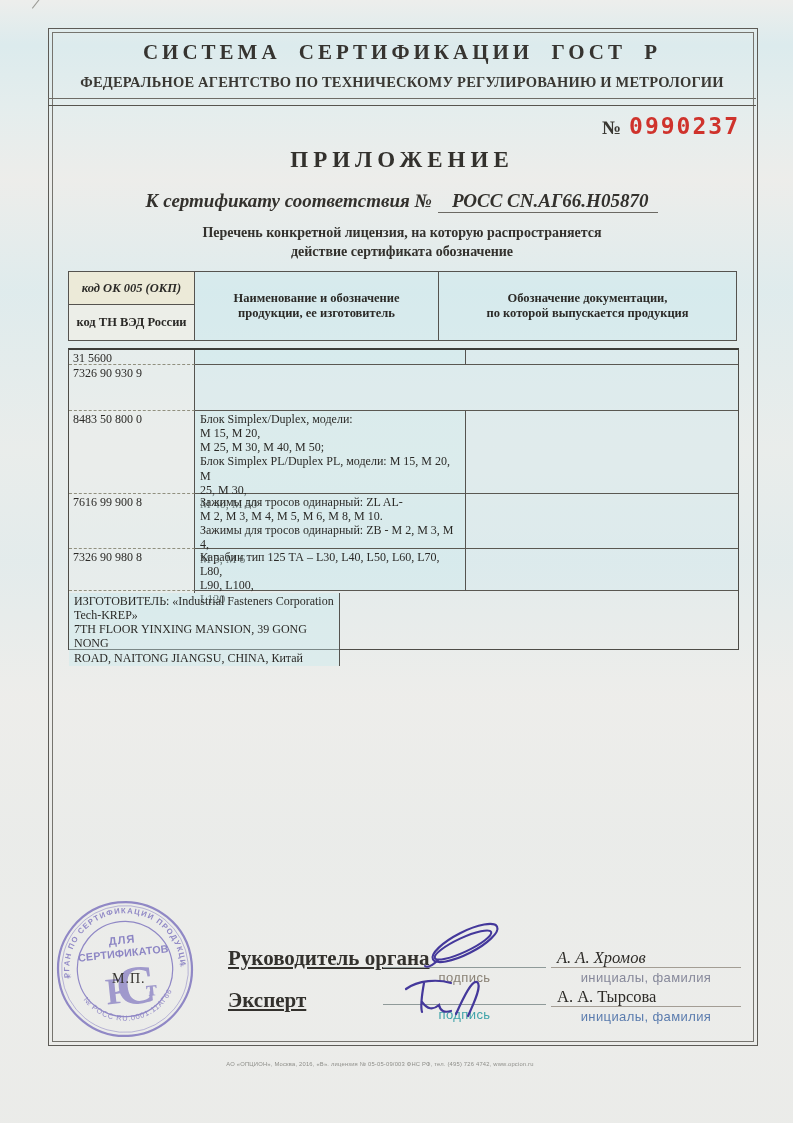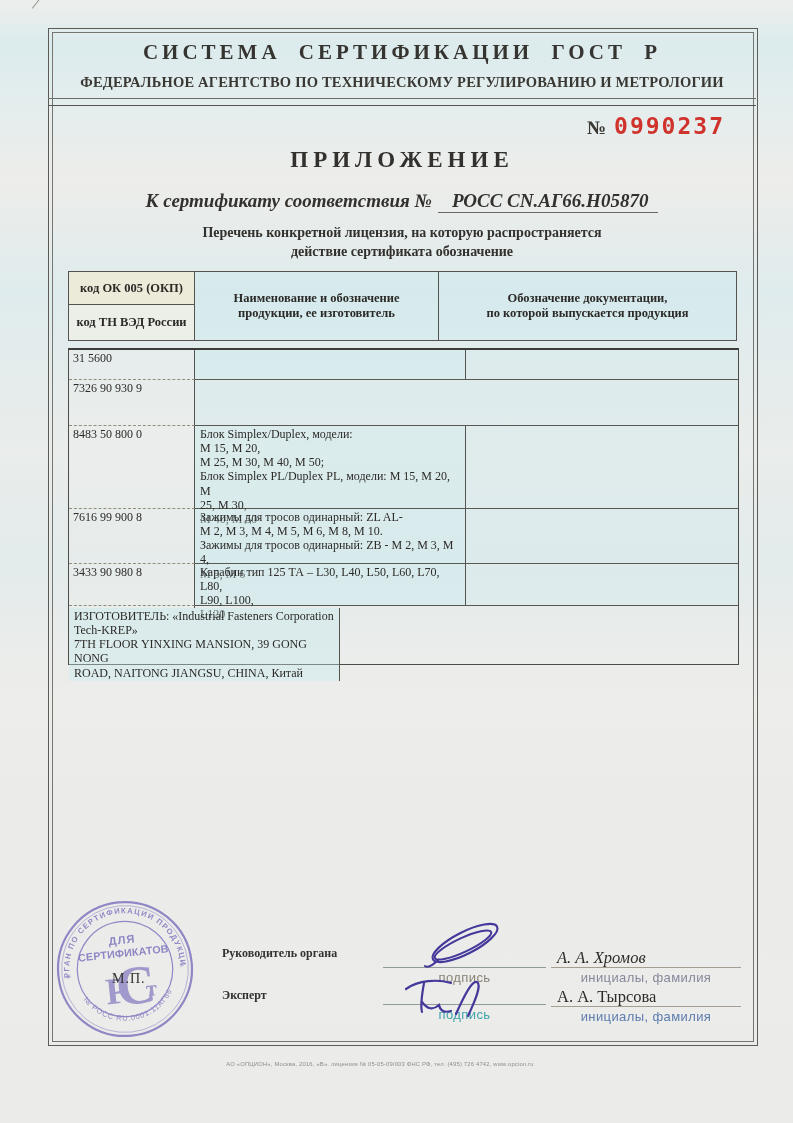--- a/index.html
+++ b/index.html
@@ -28,21 +28,21 @@
   .header-rule{position:absolute;left:48px;top:98px;width:708px;height:6px;
          border-top:1px solid #6e6c66;border-bottom:1.6px solid #57554f;}
   .scratch{position:absolute;left:34px;top:2px;width:14px;height:12px;
          border-left:1.5px solid #9a9a94;transform:rotate(38deg);}
 
   .header-title{position:absolute;left:60px;top:40px;width:684px;text-align:center;
          font-size:21px;font-weight:bold;letter-spacing:4px;word-spacing:9px;color:#363430;}
   .header-subtitle{position:absolute;left:60px;top:74px;width:684px;text-align:center;
          font-size:14.5px;font-weight:bold;letter-spacing:.2px;color:#3a3833;}
 
-  .serial{position:absolute;top:113px;right:68px;white-space:nowrap;}
+  .serial{position:absolute;top:113px;right:53px;white-space:nowrap;}
   .serial-prefix{font-size:19px;font-weight:bold;color:#3a3833;margin-right:8px;}
   .serial-digits{font-family:"DejaVu Sans Mono", monospace;font-size:23px;
          font-weight:bold;letter-spacing:2px;color:#cf332c;}
 
   .appendix-title{position:absolute;left:60px;top:147px;width:684px;text-align:center;
          font-size:23px;font-weight:bold;letter-spacing:5px;color:#33312d;}
   .cert-line{position:absolute;left:60px;top:190px;width:684px;text-align:center;
          font-size:19px;font-weight:bold;color:#33312d;font-style:italic;}
   .cert-value{border-bottom:1px solid #6b6963;padding:0 10px 1px 14px;margin-left:6px;font-weight:bold;}
   .desc-line{position:absolute;left:60px;width:684px;text-align:center;
@@ -51,35 +51,35 @@
   .desc-line.l2{top:244px;}
 
   
   .tbl-head{position:absolute;left:68px;top:271px;width:669px;height:70px;
          display:flex;border:1px solid #55534f;box-sizing:border-box;
          background:rgba(202,233,238,.42);}
   .th-col1{width:126px;border-right:1px solid #55534f;display:flex;flex-direction:column;
          background:#eceee8;box-sizing:border-box;}
   .th-col1-top{height:33px;border-bottom:1px solid #55534f;display:flex;align-items:center;
          justify-content:center;font-size:12.5px;font-weight:bold;
-         background:rgba(236,225,160,.22);box-sizing:border-box;}
+         background:rgba(236,225,160,.22);box-sizing:border-box;font-style:italic;}
   .th-col1-bot{flex:1;display:flex;align-items:center;justify-content:center;
          font-size:12.5px;font-weight:bold;}
   .th-col2{width:244px;border-right:1px solid #55534f;display:flex;align-items:center;
          justify-content:center;text-align:center;font-size:12.5px;font-weight:bold;
          white-space:pre-line;box-sizing:border-box;}
   .th-col3{flex:1;display:flex;align-items:center;justify-content:center;text-align:center;
          font-size:12.5px;font-weight:bold;white-space:pre-line;}
 
   
   .tbl-body{position:absolute;left:68px;top:348px;width:669px;
          border:1px solid #4e4c47;border-top:2px solid #3d3c38;border-bottom:1.6px solid #4e4c47;
          box-sizing:content-box;}
   .t-row{display:flex;box-sizing:border-box;}
-  .t-row:nth-child(1){height:30px;}
+  .t-row:nth-child(1){height:15px;}
   .t-row:nth-child(2){height:46px;}
   .t-row:nth-child(3){height:83px;}
   .t-row:nth-child(4){height:55px;}
   .t-row:nth-child(5){height:42px;}
   .t-row:nth-child(6){height:58px;flex-direction:column;}
   .t-code{width:126px;border-right:1px solid #55534f;border-bottom:1px dashed #91907f;
          font-size:12px;padding:1px 4px;box-sizing:border-box;
          background:rgba(240,240,234,.25);}
   .t-desc{width:271px;border-right:1px solid #55534f;border-bottom:1px solid #5a5852;
          font-size:12px;line-height:1.18;padding:1px 2px 1px 5px;white-space:pre-line;
@@ -90,21 +90,21 @@
   .t-row:last-child .t-desc{border-bottom:none;}
   .t-row:last-child .t-doc{border-bottom:none;}
 
   
   .stamp{position:absolute;left:54px;top:898px;width:142px;height:142px;
          transform:rotate(-6deg);opacity:.88;}
   .mp-label{position:absolute;left:112px;top:971px;font-size:14px;color:#34322e;
          letter-spacing:1px;z-index:3;}
 
   
-  .sig-role{position:absolute;left:222px;font-size:12px;font-weight:bold;color:#33312d;}
+  .sig-role{position:absolute;left:228px;font-size:21px;font-weight:bold;color:#33312d;text-decoration:underline;}
   .role-1{top:946px;}
   .role-2{top:988px;}
   .sig-line{position:absolute;height:1px;background:#8f9a99;}
   .line-s1{left:383px;top:967px;width:163px;}
   .line-s2{left:383px;top:1004px;width:163px;}
   .line-n1{left:551px;top:967px;width:190px;background:#a39d94;}
   .line-n2{left:551px;top:1006px;width:190px;background:#a39d94;}
   .sig-caption{position:absolute;font-family:"Liberation Sans", sans-serif;
          font-size:13px;letter-spacing:.4px;text-align:center;}
   .cap-s1{left:383px;top:970px;width:163px;color:#8a8276;}
@@ -183,21 +183,21 @@
     </div>
     <div class="t-row">
       <div class="t-code">7616 99 900 8</div>
       <div class="t-desc">Зажимы для тросов одинарный: ZL AL-
 М 2, М 3, М 4, М 5, М 6, М 8, М 10.
 Зажимы для тросов одинарный: ZB - М 2, М 3, М 4,
 М 5, М 6</div>
       <div class="t-doc"></div>
     </div>
     <div class="t-row">
-      <div class="t-code">3433 90 980 8</div>
+      <div class="t-code">7326 90 980 8</div>
       <div class="t-desc">Карабин тип 125 ТА – L30, L40, L50, L60, L70, L80,
 L90, L100,
 L120</div>
       <div class="t-doc"></div>
     </div>
     <div class="t-row">
       <div class="t-code"></div>
       <div class="t-desc">ИЗГОТОВИТЕЛЬ: «Industrial Fasteners Corporation
 Tech-KREP»
 7TH FLOOR YINXING MANSION, 39 GONG NONG

